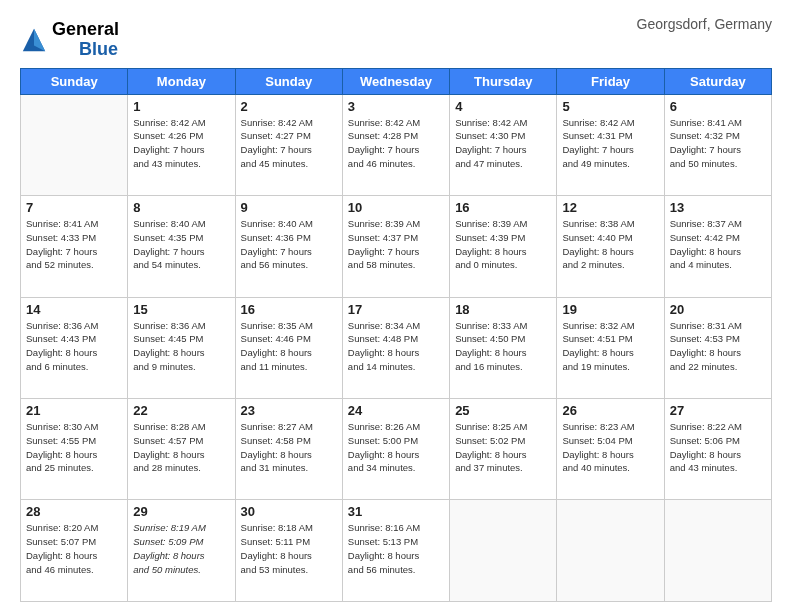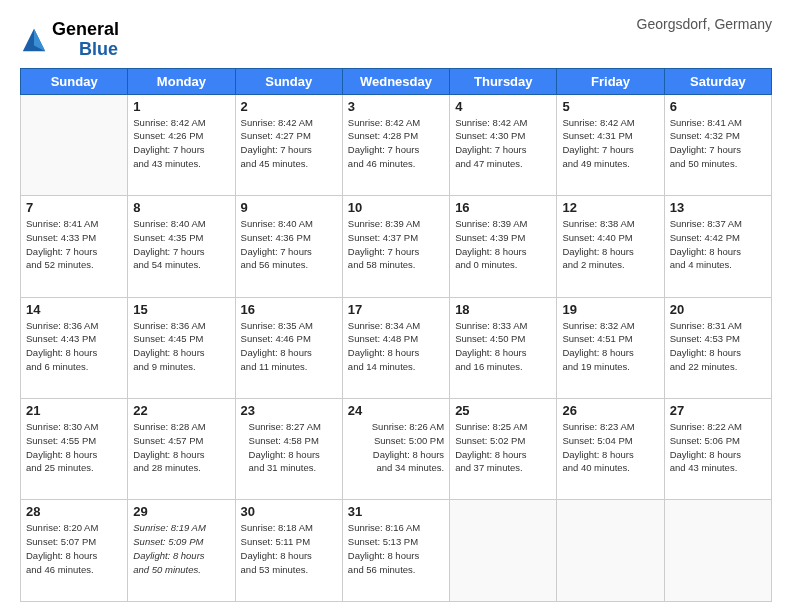--- a/index.html
+++ b/index.html
@@ -290,28 +290,28 @@
           </td>
           <td>
             <span class="day-number">22</span>
             <div class="day-info" style="white-space: pre-line;">Sunrise: 8:28 AM
 Sunset: 4:57 PM
 Daylight: 8 hours
 and 28 minutes.</div>
           </td>
           <td>
             <span class="day-number">23</span>
-            <div class="day-info" style="white-space: pre-line; margin-left: 8px;">Sunrise: 8:27 AM
+            <div class="day-info" style="white-space: pre-line;">Sunrise: 8:27 AM
 Sunset: 4:58 PM
 Daylight: 8 hours
 and 31 minutes.</div>
           </td>
           <td>
             <span class="day-number">24</span>
-            <div class="day-info" style="white-space: pre-line; text-align: right;">Sunrise: 8:26 AM
+            <div class="day-info" style="white-space: pre-line;">Sunrise: 8:26 AM
 Sunset: 5:00 PM
 Daylight: 8 hours
 and 34 minutes.</div>
           </td>
           <td>
             <span class="day-number">25</span>
             <div class="day-info" style="white-space: pre-line;">Sunrise: 8:25 AM
 Sunset: 5:02 PM
 Daylight: 8 hours
 and 37 minutes.</div>

